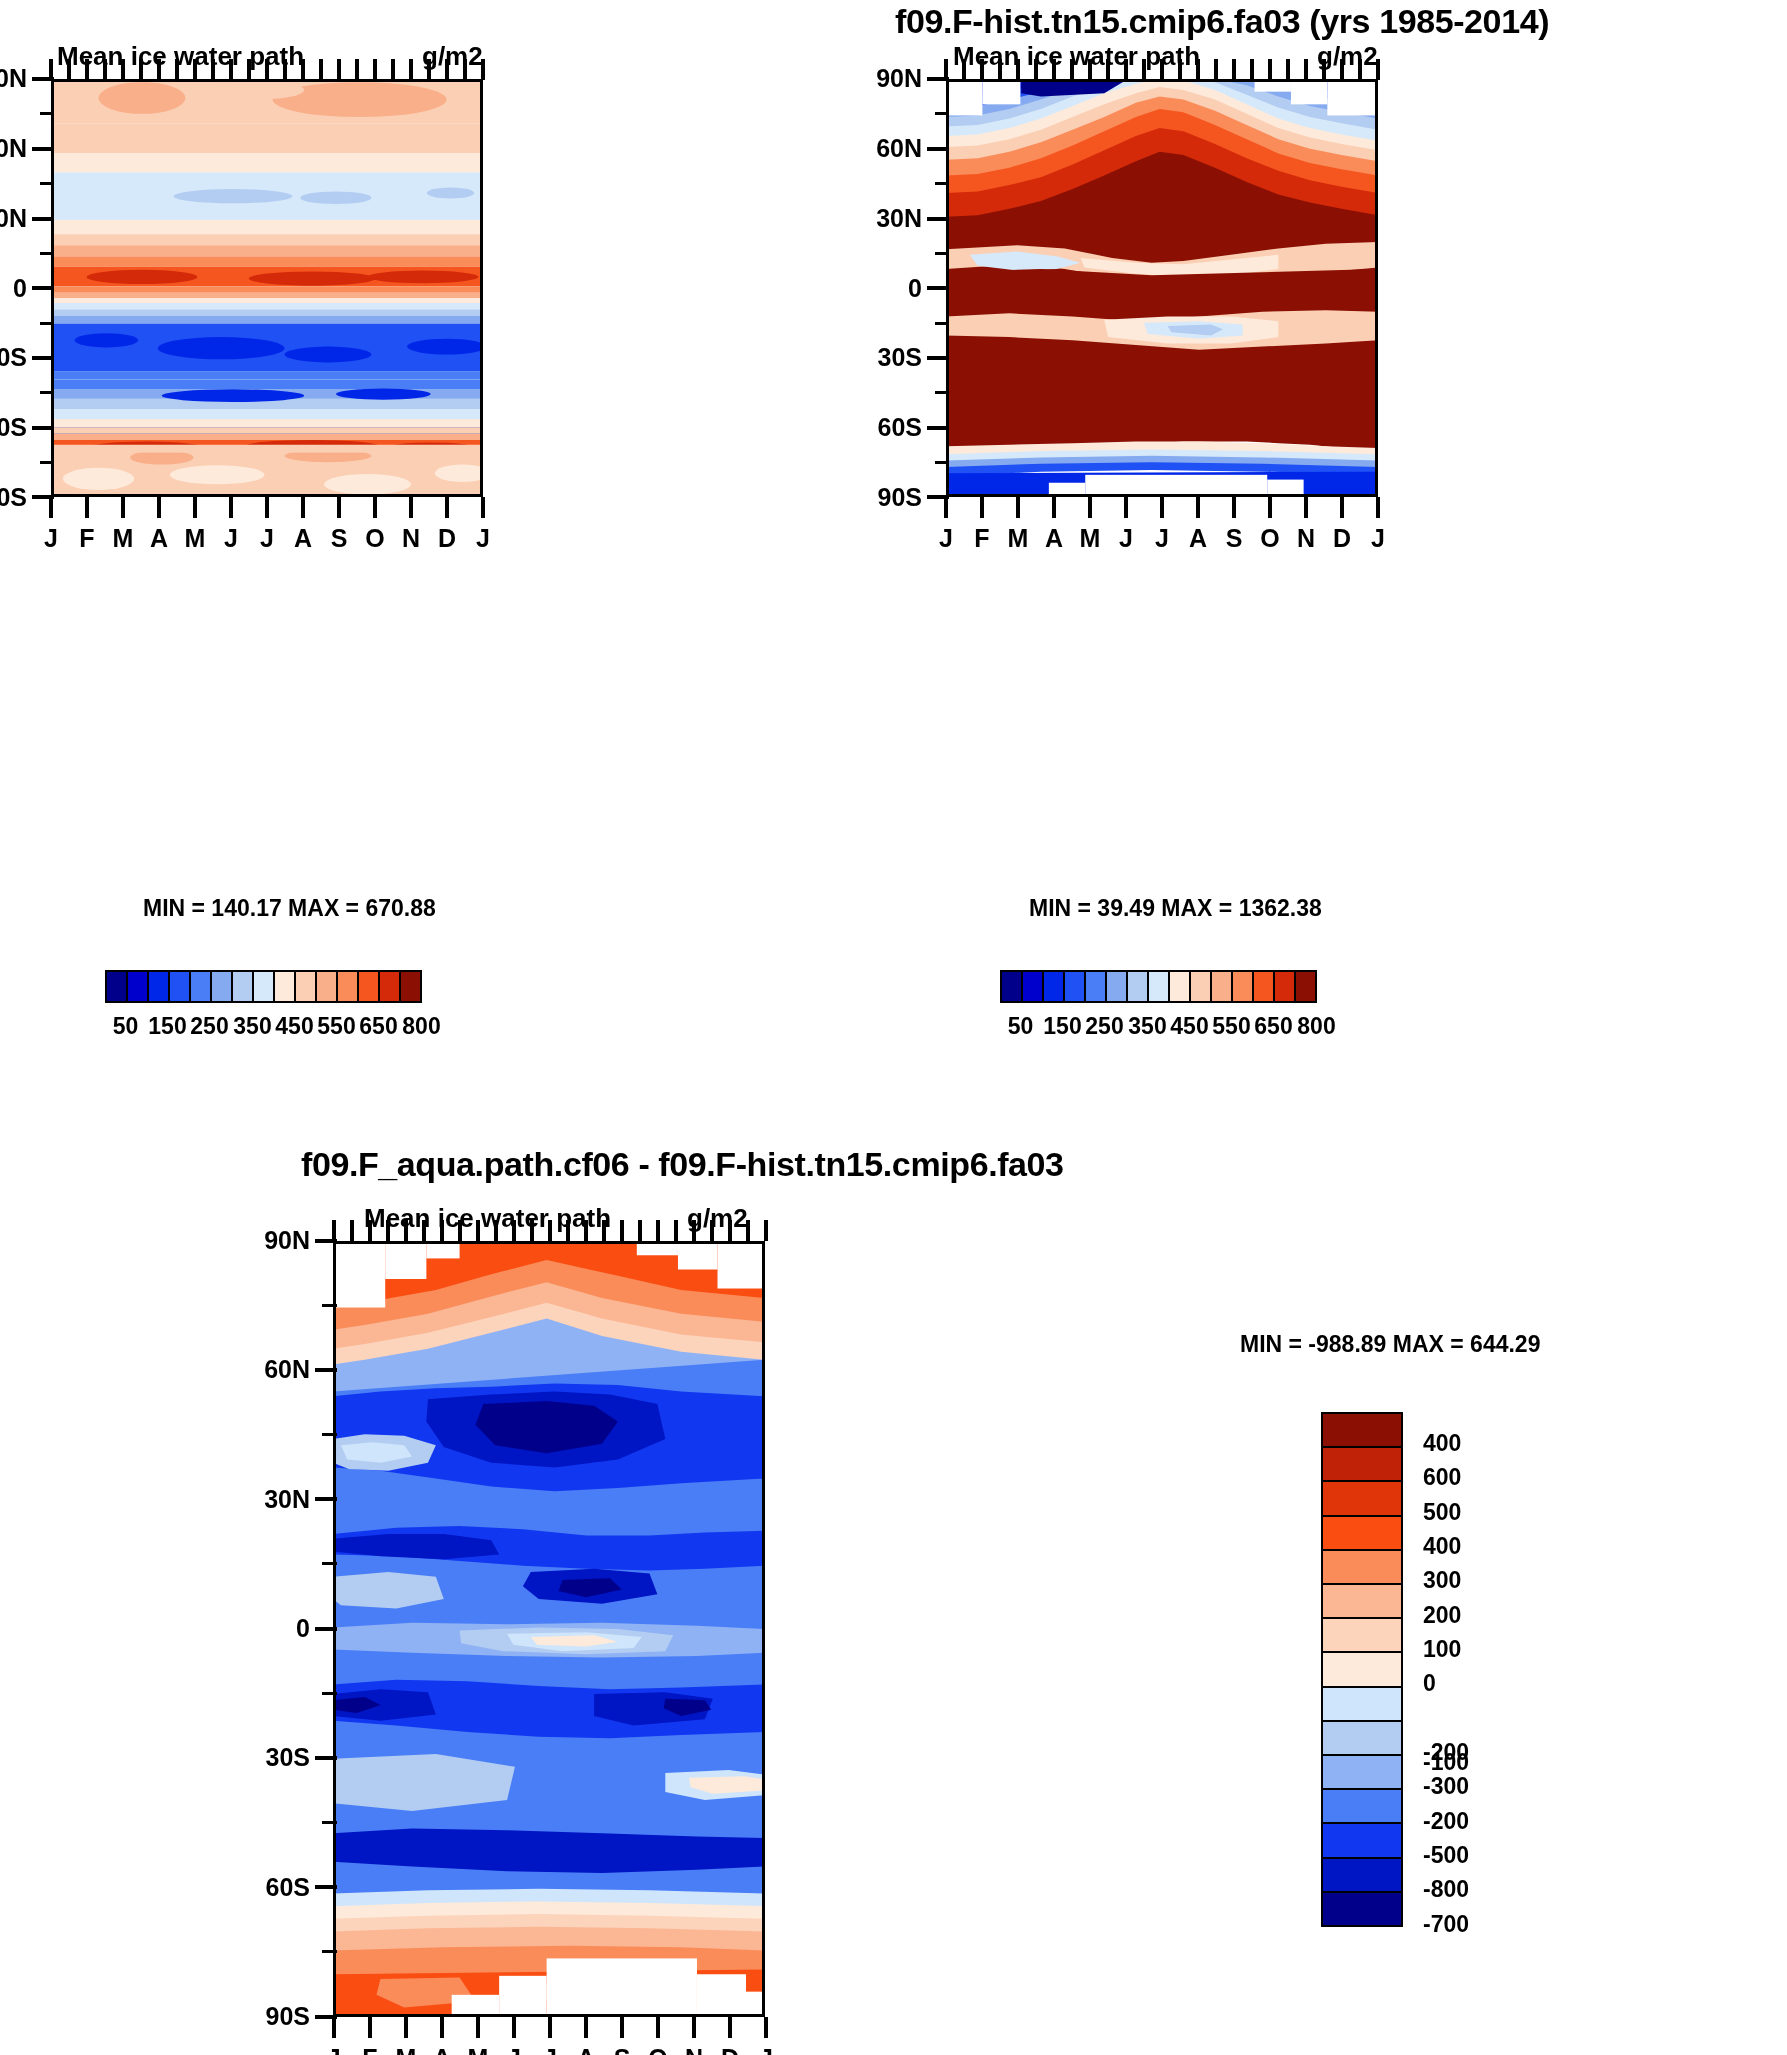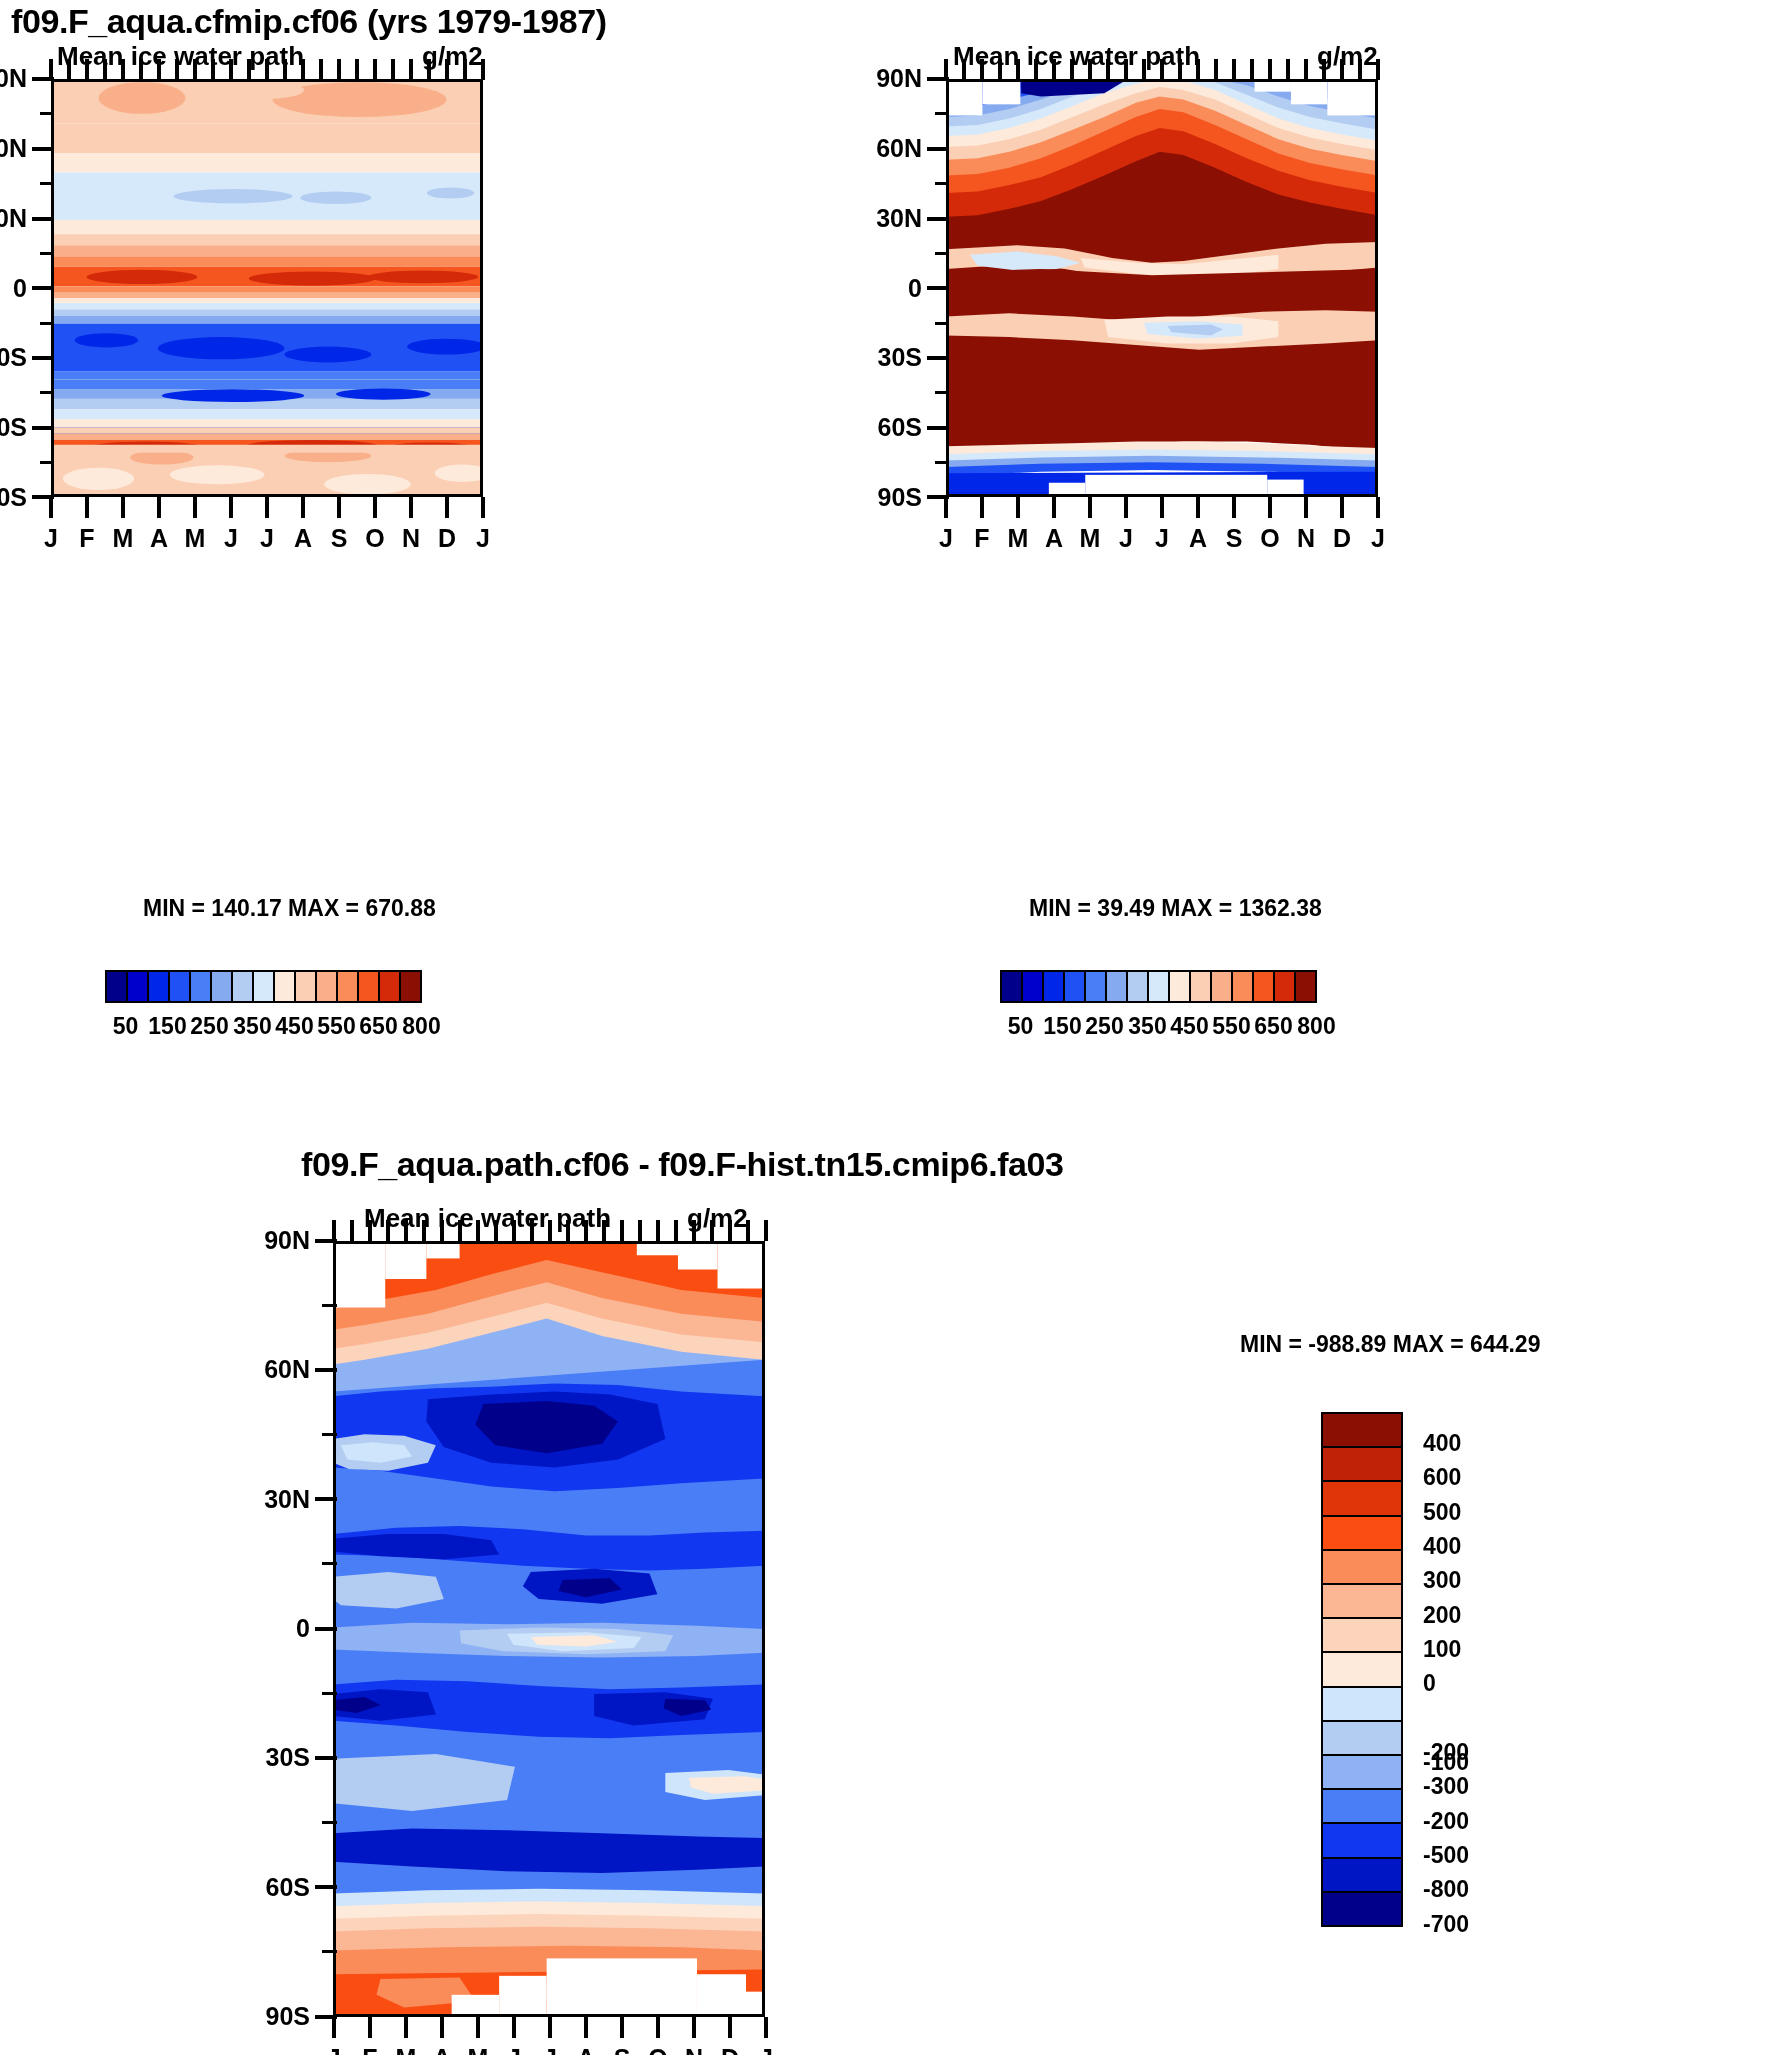--- a/index.html
+++ b/index.html
@@ -25,21 +25,20 @@
   .ylab{position:absolute;text-align:right;}
   .xlab{position:absolute;text-align:center;}
   .vcnum{position:absolute;font-size:23px;font-weight:bold;text-align:left;}
   svg{display:block;}
 </style>
 </head>
 <body>
 
 <div class="fig" style="left:0;top:0;width:531px;height:1061px;">
 
-  <div class="ttl maintitle" style="position:absolute;left:11px;top:2.4px;">f09.F_aqua.cfmip.cf06 (yrs 1979-1987)</div>
 
   <div class="ttl subttl" style="position:absolute;left:57px;top:41px;">Mean ice water path</div>
 
   <div class="ttl subttl" style="position:absolute;left:422px;top:41px;">g/m2</div>
 
   <div class="plotbox" style="left:51px;top:79px;width:432px;height:418px;">
     <svg width="432" height="418" viewBox="0 0 546 528" preserveAspectRatio="none">
 
       <rect x="0" y="0" width="546" height="56" fill="#fbcfb4"></rect>
       <rect x="0" y="56" width="546" height="38" fill="#fbcfb4"></rect>
@@ -250,20 +249,21 @@
     <div class="cbnum" style="position: absolute; left: 178px; top: 1013px; width: 63px; text-align: center;">250</div>
     <div class="cbnum" style="position: absolute; left: 221px; top: 1013px; width: 63px; text-align: center;">350</div>
     <div class="cbnum" style="position: absolute; left: 263px; top: 1013px; width: 63px; text-align: center;">450</div>
     <div class="cbnum" style="position: absolute; left: 305px; top: 1013px; width: 63px; text-align: center;">550</div>
     <div class="cbnum" style="position: absolute; left: 347px; top: 1013px; width: 63px; text-align: center;">650</div>
     <div class="cbnum" style="position: absolute; left: 390px; top: 1013px; width: 63px; text-align: center;">800</div>
   </div>
 
 <div class="fig" style="left:895px;top:0;width:892px;height:1061px;">
 
+  <div class="ttl maintitle" style="position:absolute;left:0px;top:2.4px;">f09.F-hist.tn15.cmip6.fa03 (yrs 1985-2014)</div>
 
   <div class="ttl subttl" style="position:absolute;left:58px;top:41px;">Mean ice water path</div>
 
   <div class="ttl subttl" style="position:absolute;left:422px;top:41px;">g/m2</div>
 
   <div class="plotbox" style="left:51px;top:79px;width:432px;height:418px;">
     <svg width="432" height="418" viewBox="0 0 546 528" preserveAspectRatio="none">
 
       <rect x="0" y="0" width="546" height="528" fill="#ffffff"></rect>
 

